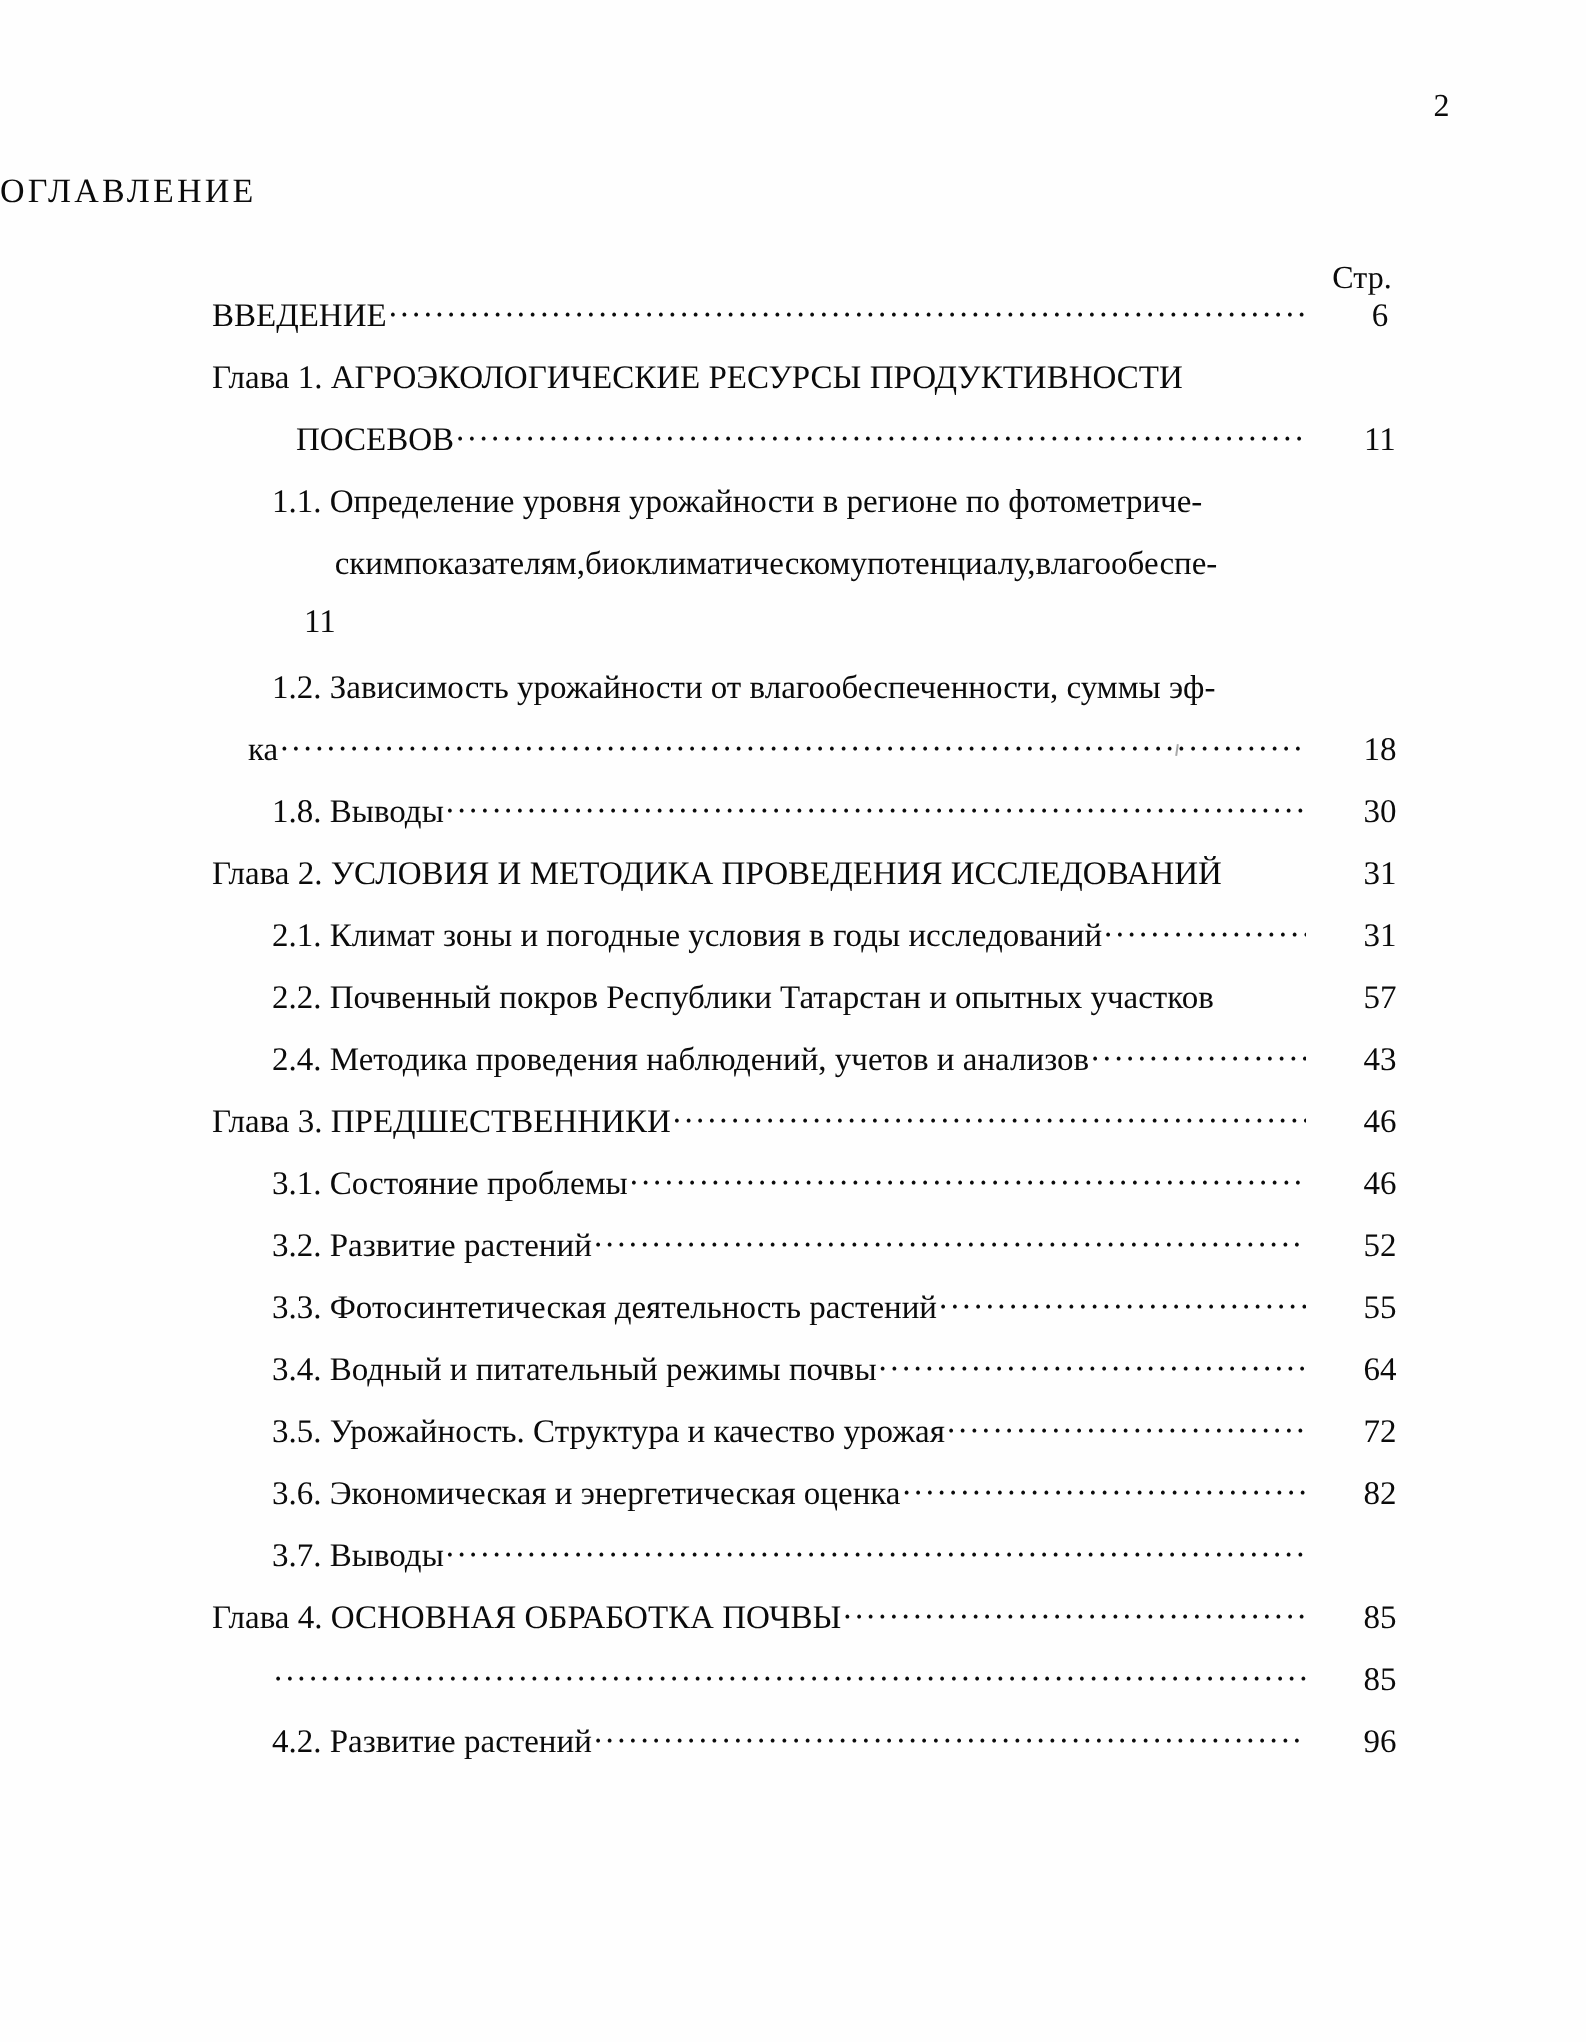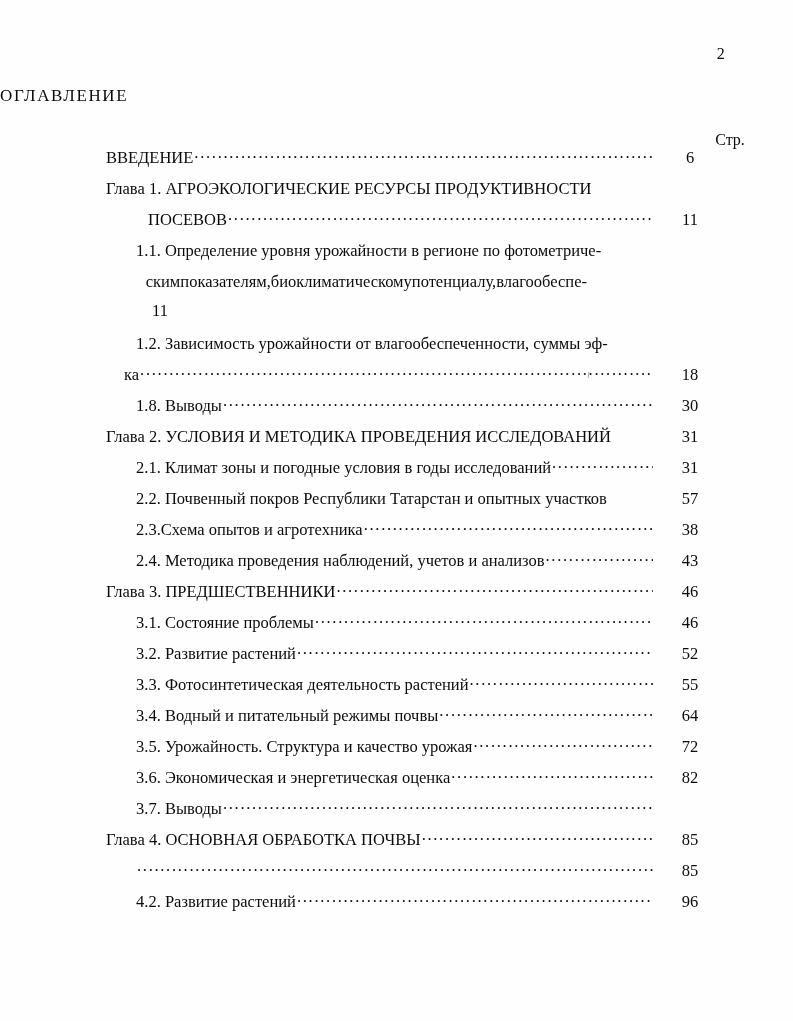--- a/index.html
+++ b/index.html
@@ -43,21 +43,21 @@
     width: 793px;
     text-align: left;
     font-size: 17px;
     letter-spacing: 1.6px;
   }
 
   
   .col-label {
     position: absolute;
     top: 131px;
-    left: 694px;
+    left: 645px;
     width: 72px;
     text-align: center;
     font-size: 16px;
   }
 
   
   .toc {
     position: absolute;
     top: 146px;
     left: 106px;
@@ -115,21 +115,21 @@
   
   .lvl-chapter { padding-left: 0px; }
   .lvl-chapter-cont { padding-left: 42px; }
   .lvl-sub { padding-left: 30px; }
   .lvl-cont { padding-left: 18px; }
 
   
   .justified .label {
     flex: 1 1 auto;
     display: flex;
-    justify-content: center;
+    justify-content: flex-end;
   }
   .justified .label > span { display: inline-block; }
 
   
   .speck {
     position: absolute;
     left: 588px;
     top: 372px;
     width: 1px;
     height: 6px;
@@ -231,27 +231,20 @@
       </div>
       <div class="toc-line lvl-sub">
         <div class="entry">
           <span class="label">2.2. Почвенный покров Республики Татарстан и опытных участков</span>
           <span class="leader none"></span>
         </div>
         <span class="pageno">57</span>
       </div>
       <div class="toc-line lvl-sub">
         <div class="entry">
-          <span class="label">2.3.Схема опытов и агротехника</span>
-          <span class="leader"></span>
-        </div>
-        <span class="pageno">38</span>
-      </div>
-      <div class="toc-line lvl-sub">
-        <div class="entry">
           <span class="label">2.4. Методика проведения наблюдений, учетов и анализов </span>
           <span class="leader"></span>
         </div>
         <span class="pageno">43</span>
       </div>
       <div class="toc-line lvl-chapter">
         <div class="entry">
           <span class="label">Глава 3. ПРЕДШЕСТВЕННИКИ</span>
           <span class="leader"></span>
         </div>

